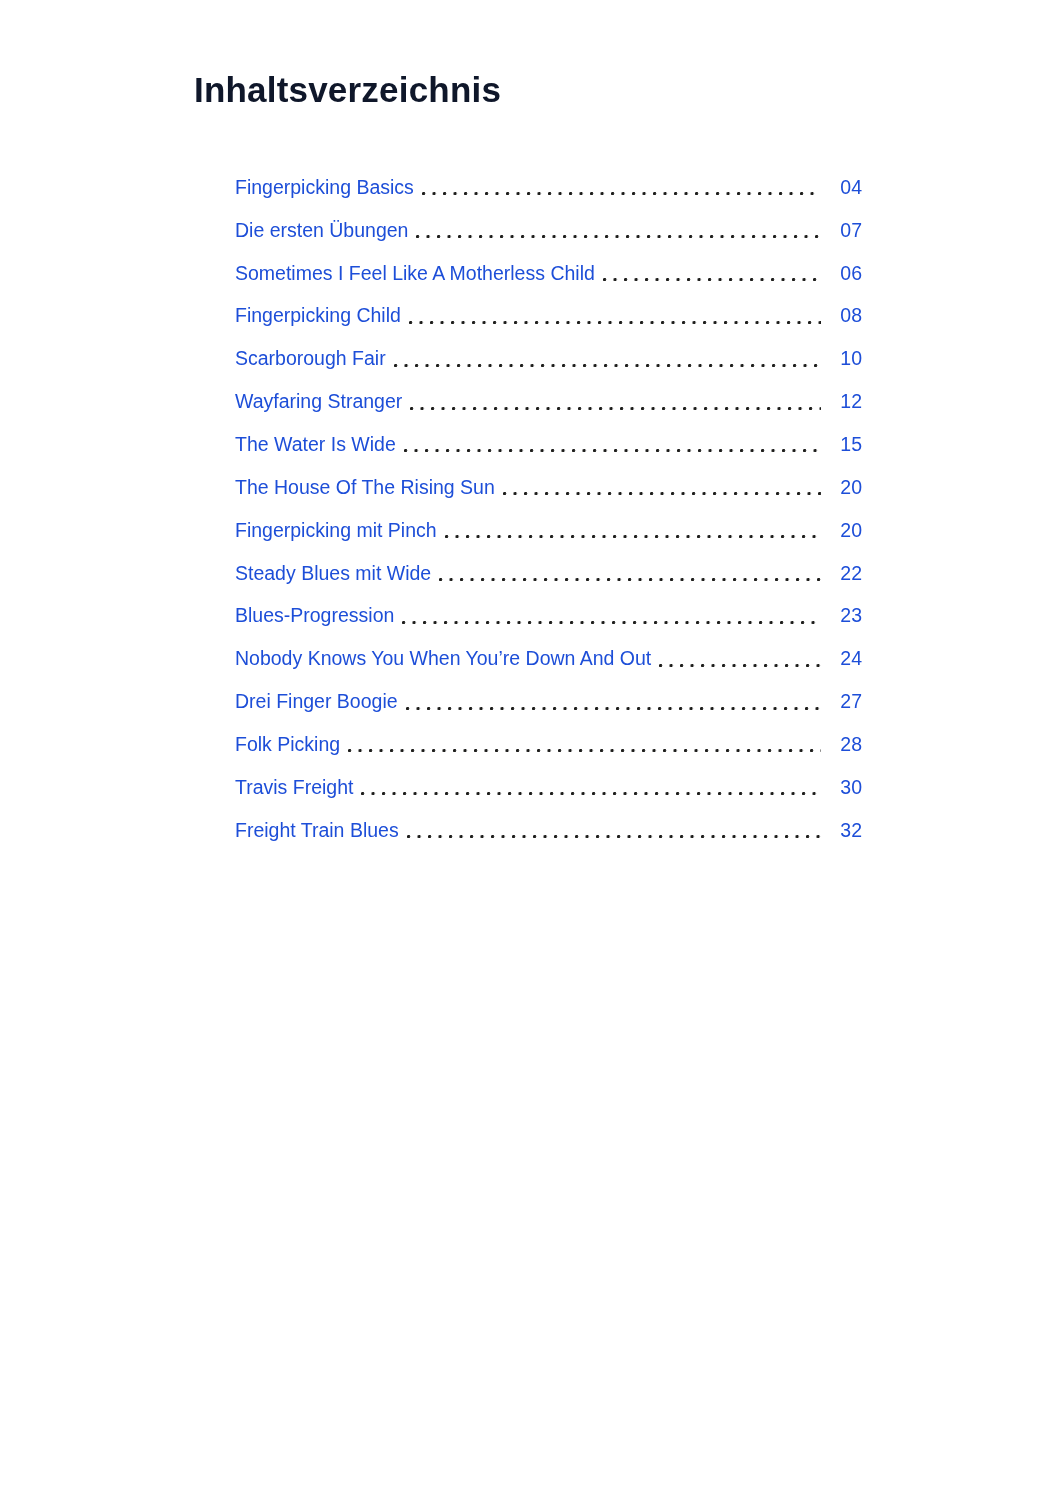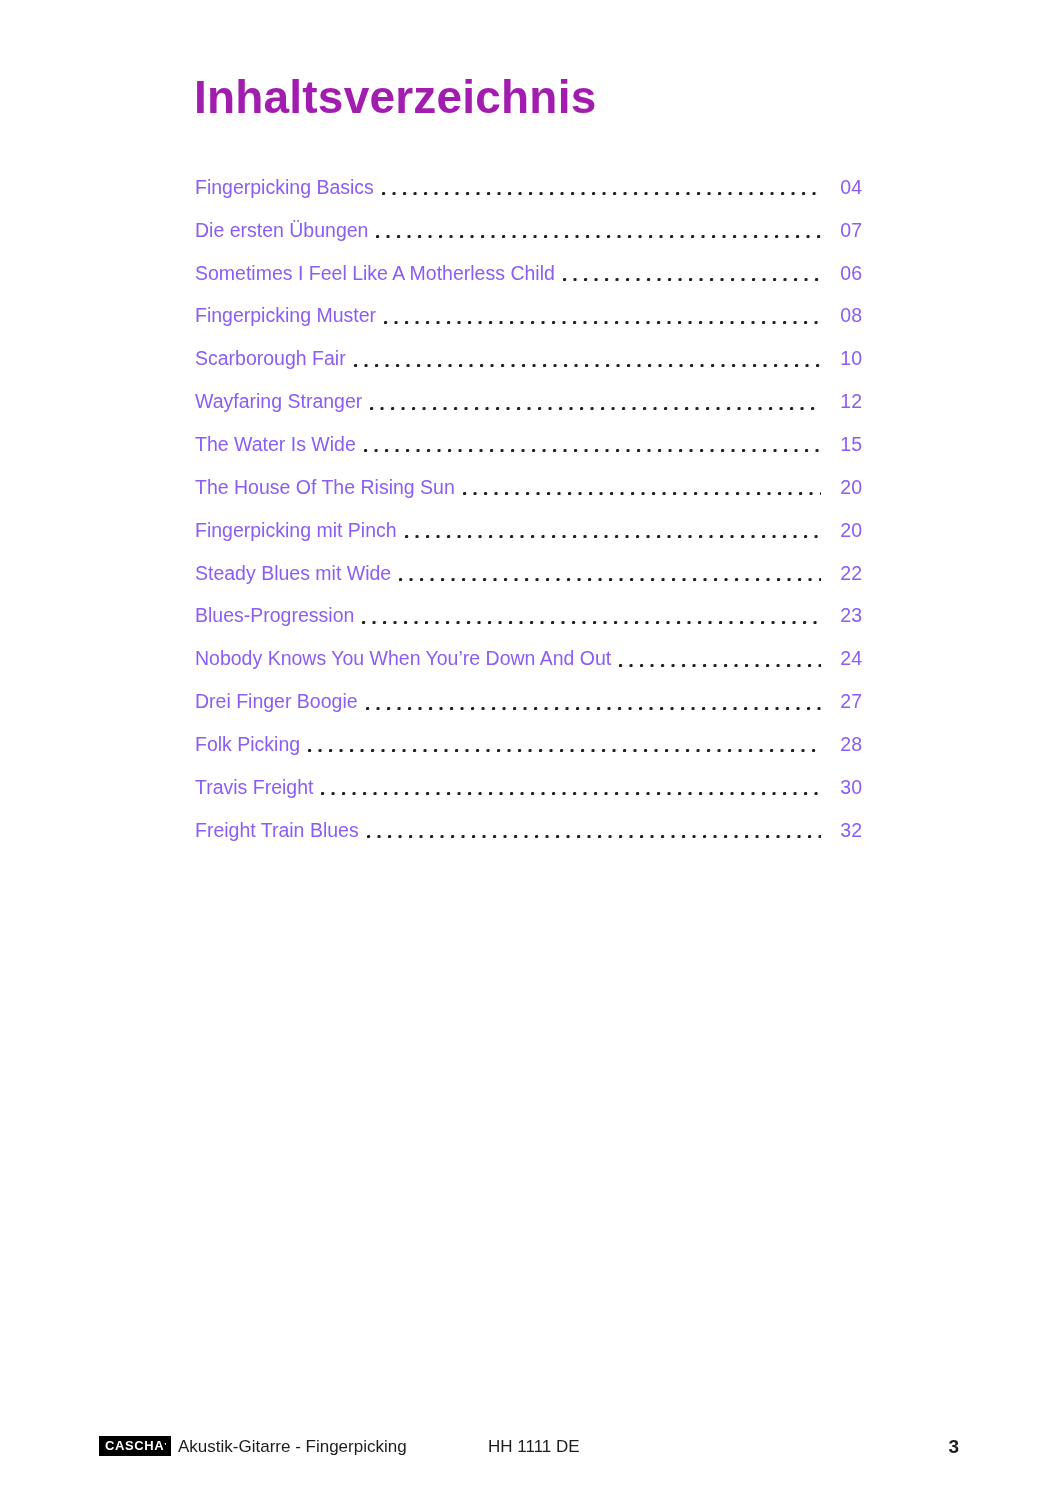--- a/index.html
+++ b/index.html
@@ -11,37 +11,38 @@
   }
   .page {
     position: relative;
     width: 1060px; height: 1500px;
     background: #ffffff;
     overflow: hidden;
   }
   .title {
     position: absolute;
     left: 194px; top: 70px;
-    font-size: 46px;
+    font-size: 35px;
     font-weight: 700;
     letter-spacing: 0.2px;
-    color: #a21caf;
+    color: #0f172a;
   }
   .toc {
     position: absolute;
     left: 195px; top: 166px;
     width: 667px;
     list-style: none;
   }
   .toc-row {
     display: flex;
     align-items: center;
     height: 42.85px;
     font-size: 19.5px;
-    color: #8b5cf6;
+    color: #1d4ed8;
+    margin-left: 40px;
   }
   .toc-label { white-space: nowrap; }
   .leader {
     flex: 1;
     height: 4px;
     margin: 0 9px 0 8px;
     align-self: center;
     transform: translateY(7px);
     background-image: radial-gradient(circle at 1.6px 1.6px, #1d1d1b 1.35px, rgba(0,0,0,0) 1.9px);
     background-size: 10.5px 4px;
@@ -115,21 +116,21 @@
     <span class="toc-page">07</span>
   </li>
 
   <li class="toc-row">
     <span class="toc-label">Sometimes I Feel Like A Motherless Child</span>
     <span class="leader"></span>
     <span class="toc-page">06</span>
   </li>
 
   <li class="toc-row">
-    <span class="toc-label">Fingerpicking Muster</span>
+    <span class="toc-label">Fingerpicking Child</span>
     <span class="leader"></span>
     <span class="toc-page">08</span>
   </li>
 
   <li class="toc-row">
     <span class="toc-label">Scarborough Fair</span>
     <span class="leader"></span>
     <span class="toc-page">10</span>
   </li>
 
@@ -194,20 +195,14 @@
     <span class="toc-page">30</span>
   </li>
 
   <li class="toc-row">
     <span class="toc-label">Freight Train Blues</span>
     <span class="leader"></span>
     <span class="toc-page">32</span>
   </li>
 </ul>
 
-  <div class="footer">
-    <span class="logo"><span>CASCHA</span><span class="logo-mark">’</span></span>
-    <span class="footer-book-title">Akustik-Gitarre - Fingerpicking</span>
-    <span class="footer-catalog">HH 1111 DE</span>
-    <span class="footer-page-number">3</span>
-  </div>
 
 </div>
 
 </body></html>

